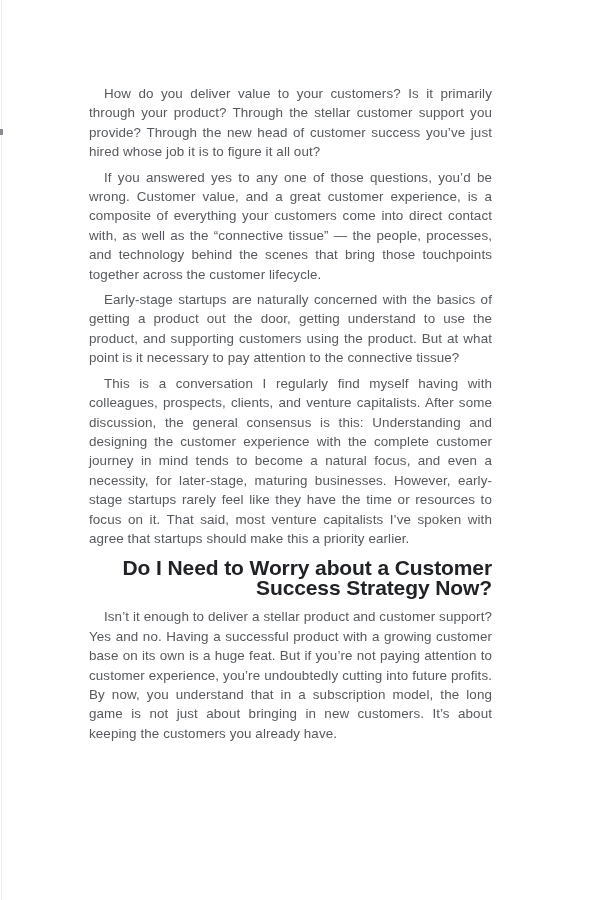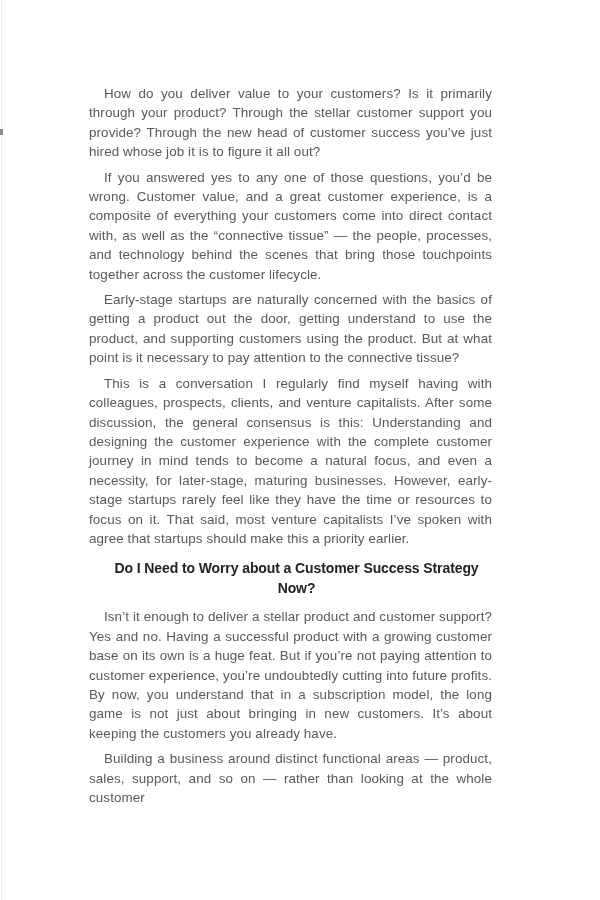--- a/index.html
+++ b/index.html
@@ -44,35 +44,34 @@
     color: #56595d;
     font-size: 13.4px;
     line-height: 19.4px;
     text-align: justify;
     text-indent: 15px;
     letter-spacing: 0.1px;
   }
   .section-heading {
     margin: 10px 0 9px 12px;
     color: #202226;
-    font-size: 14px;
+    font-size: 21px;
     line-height: 20px;
     font-weight: bold;
     letter-spacing: -0.1px;
-    text-align: center;
+    text-align: right;
     text-indent: 0;
   }
 </style>
 </head>
 <body>
 
 <div class="page">
   <p class="body-paragraph">How do you deliver value to your customers? Is it primarily through your product? Through the stellar customer support you provide? Through the new head of customer success you’ve just hired whose job it is to figure it all out?</p>
   <p class="body-paragraph">If you answered yes to any one of those questions, you’d be wrong. Customer value, and a great customer experience, is a composite of everything your customers come into direct contact with, as well as the “connective tissue” — the people, processes, and technology behind the scenes that bring those touchpoints together across the customer lifecycle.</p>
   <p class="body-paragraph">Early-stage startups are naturally concerned with the basics of getting a product out the door, getting understand to use the product, and supporting customers using the product. But at what point is it necessary to pay attention to the connective tissue?</p>
   <p class="body-paragraph">This is a conversation I regularly find myself having with colleagues, prospects, clients, and venture capitalists. After some discussion, the general consensus is this: Understanding and designing the customer experience with the complete customer journey in mind tends to become a natural focus, and even a necessity, for later-stage, maturing businesses. However, early-stage startups rarely feel like they have the time or resources to focus on it. That said, most venture capitalists I’ve spoken with agree that startups should make this a priority earlier.</p>
   <h2 class="section-heading">Do I Need to Worry about a Customer Success Strategy Now?</h2>
   <p class="body-paragraph">Isn’t it enough to deliver a stellar product and customer support? Yes and no. Having a successful product with a growing customer base on its own is a huge feat. But if you’re not paying attention to customer experience, you’re undoubtedly cutting into future profits. By now, you understand that in a subscription model, the long game is not just about bringing in new customers. It’s about keeping the customers you already have.</p>
-  <p class="body-paragraph">Building a business around distinct functional areas — product, sales, support, and so on — rather than looking at the whole customer</p>
 </div>
 
 <div class="page-edge-line"></div>
 <div class="edge-artifact"></div>
 
 </body></html>

